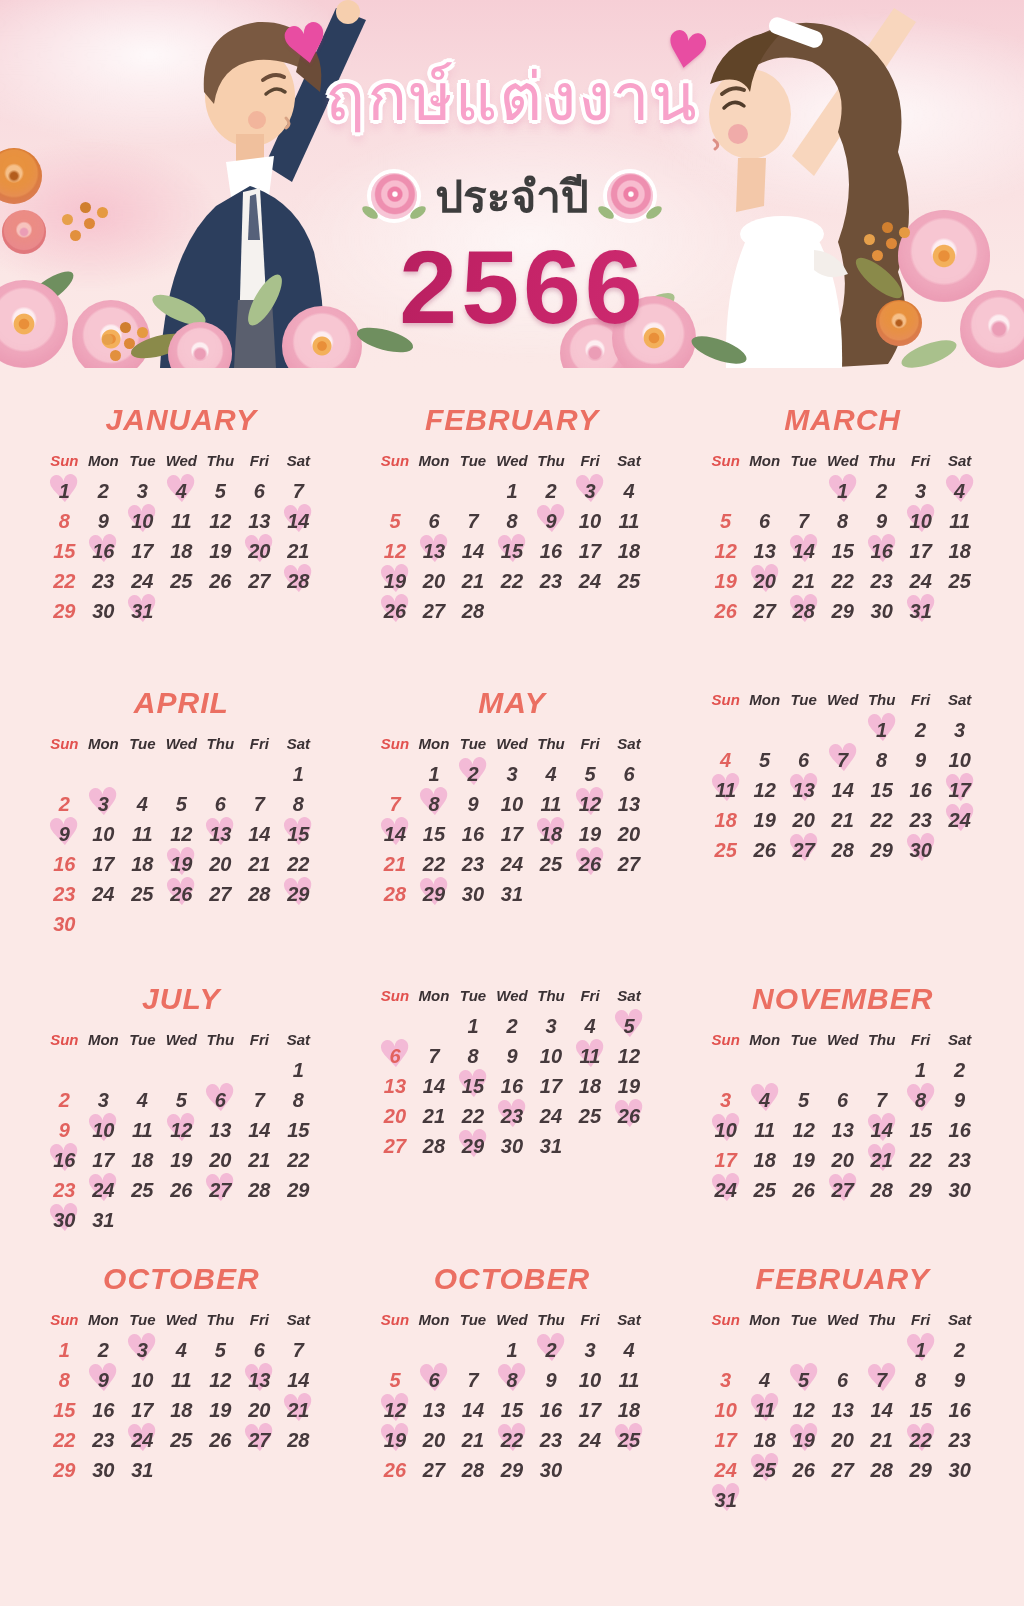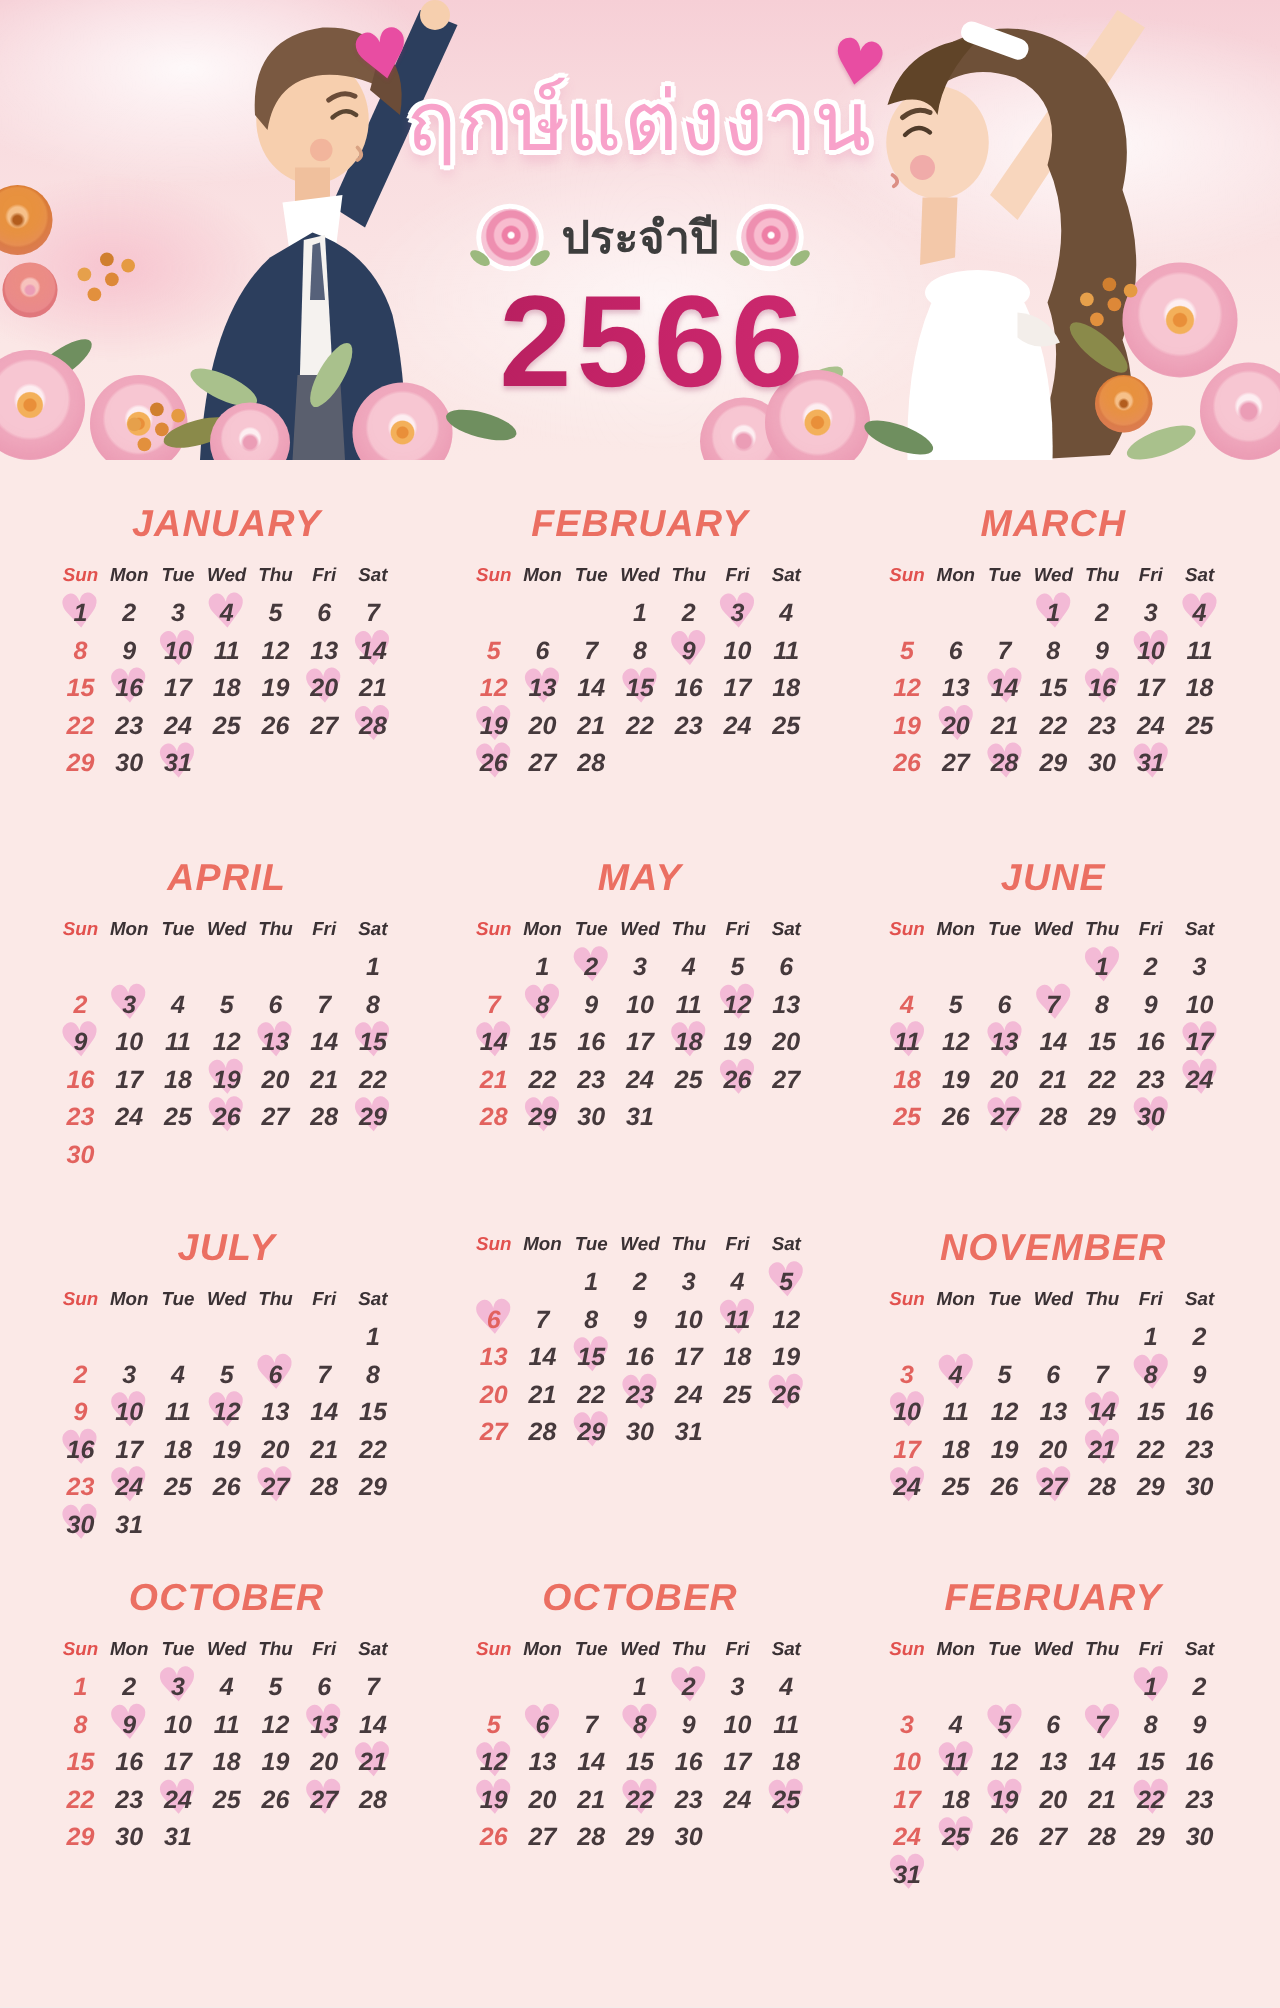--- a/index.html
+++ b/index.html
@@ -50,21 +50,21 @@
   
   .float-heart{position:absolute;font-family:"DejaVu Sans",sans-serif;color:var(--float-heart);line-height:1;text-shadow:0 2px 3px rgba(180,40,110,.25);}
   .float-heart.h1{left:282px;top:18px;font-size:54px;transform:rotate(-12deg);}
   .float-heart.h2{left:664px;top:26px;font-size:50px;transform:rotate(10deg);}
 
   
   .title-wrap{position:absolute;left:0;right:0;top:44px;text-align:center;z-index:5;}
   .thai-title{font-size:66px;font-weight:400;color:var(--title-pink);letter-spacing:2px;
     text-shadow:-3px -3px 0 #fff,3px -3px 0 #fff,-3px 3px 0 #fff,3px 3px 0 #fff,0 -4px 0 #fff,0 4px 0 #fff,-4px 0 0 #fff,4px 0 0 #fff,0 7px 10px rgba(226,110,165,.45);}
   .subtitle-row{margin-top:12px;display:flex;align-items:center;justify-content:center;gap:18px;}
-  .thai-subtitle{font-size:36px;font-weight:700;color:#3d3d3d;}
+  .thai-subtitle{font-size:44px;font-weight:700;color:#3d3d3d;}
   .rose{position:relative;width:46px;height:46px;border-radius:50%;box-shadow:0 0 0 4px #fff;
     background:radial-gradient(circle at 52% 46%,#fff 0 6%,#ee7fa6 10% 20%,#f8bccf 24% 38%,#ee8fb0 42% 56%,#f7c5d6 60% 76%,#ef9cba 80% 100%);}
   .rose::before,.rose::after{content:"";position:absolute;width:18px;height:9px;border-radius:50%;background:#9cb97e;}
   .rose::before{left:-10px;bottom:2px;transform:rotate(35deg);}
   .rose::after{right:-10px;bottom:2px;transform:rotate(-35deg);}
   .year-text{margin-top:2px;font-size:104px;font-weight:800;letter-spacing:4px;line-height:1.05;
     background:linear-gradient(105deg,#8f1548 0%,#c42367 48%,#e23a84 100%);
     -webkit-background-clip:text;background-clip:text;color:transparent;
     filter:drop-shadow(0 3px 2px rgba(140,20,75,.25));margin-left:22px;}
 
@@ -736,21 +736,20 @@
           </div>
           <div class="cell">
             <span class="num">30</span>
           </div>
           <div class="cell">
             <span class="num">31</span>
           </div>
         </div>
       </div>
       <div class="month">
-        <div class="month-title">JUNE</div>
         <div class="wd-row">
           <span class="wd sun">Sun</span>
           <span class="wd">Mon</span>
           <span class="wd">Tue</span>
           <span class="wd">Wed</span>
           <span class="wd">Thu</span>
           <span class="wd">Fri</span>
           <span class="wd">Sat</span>
         </div>
         <div class="days">

